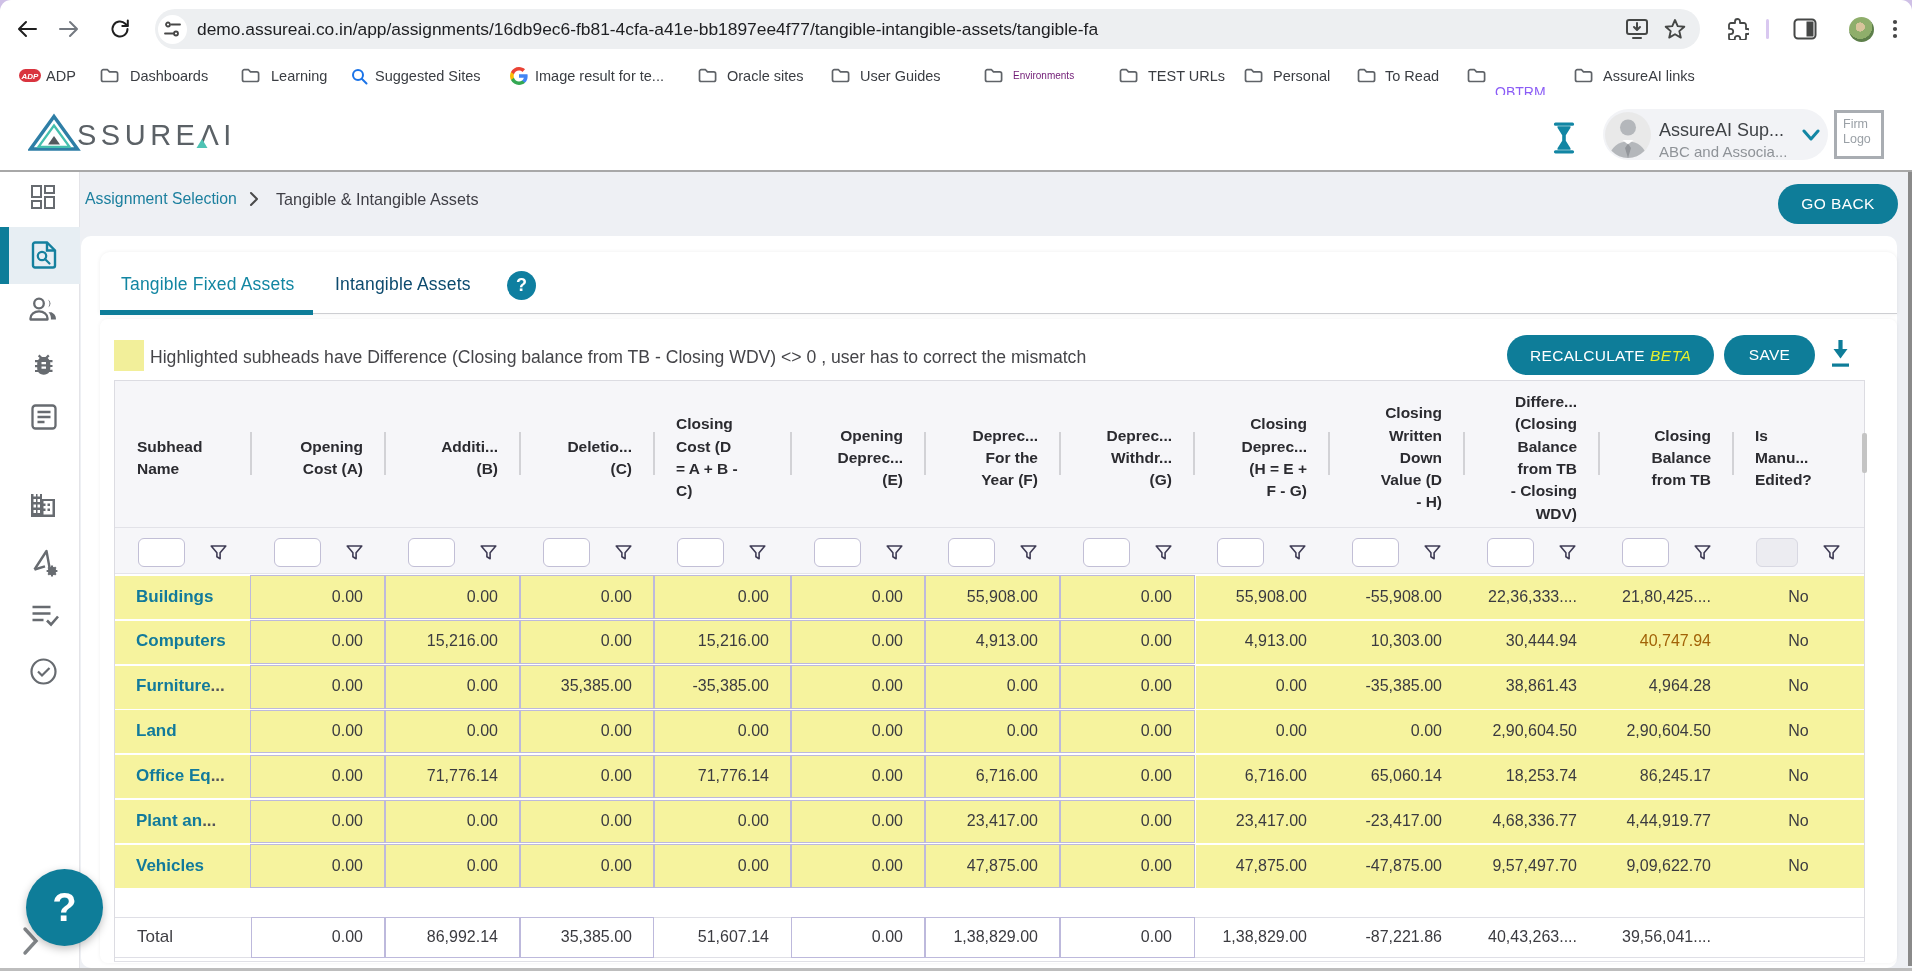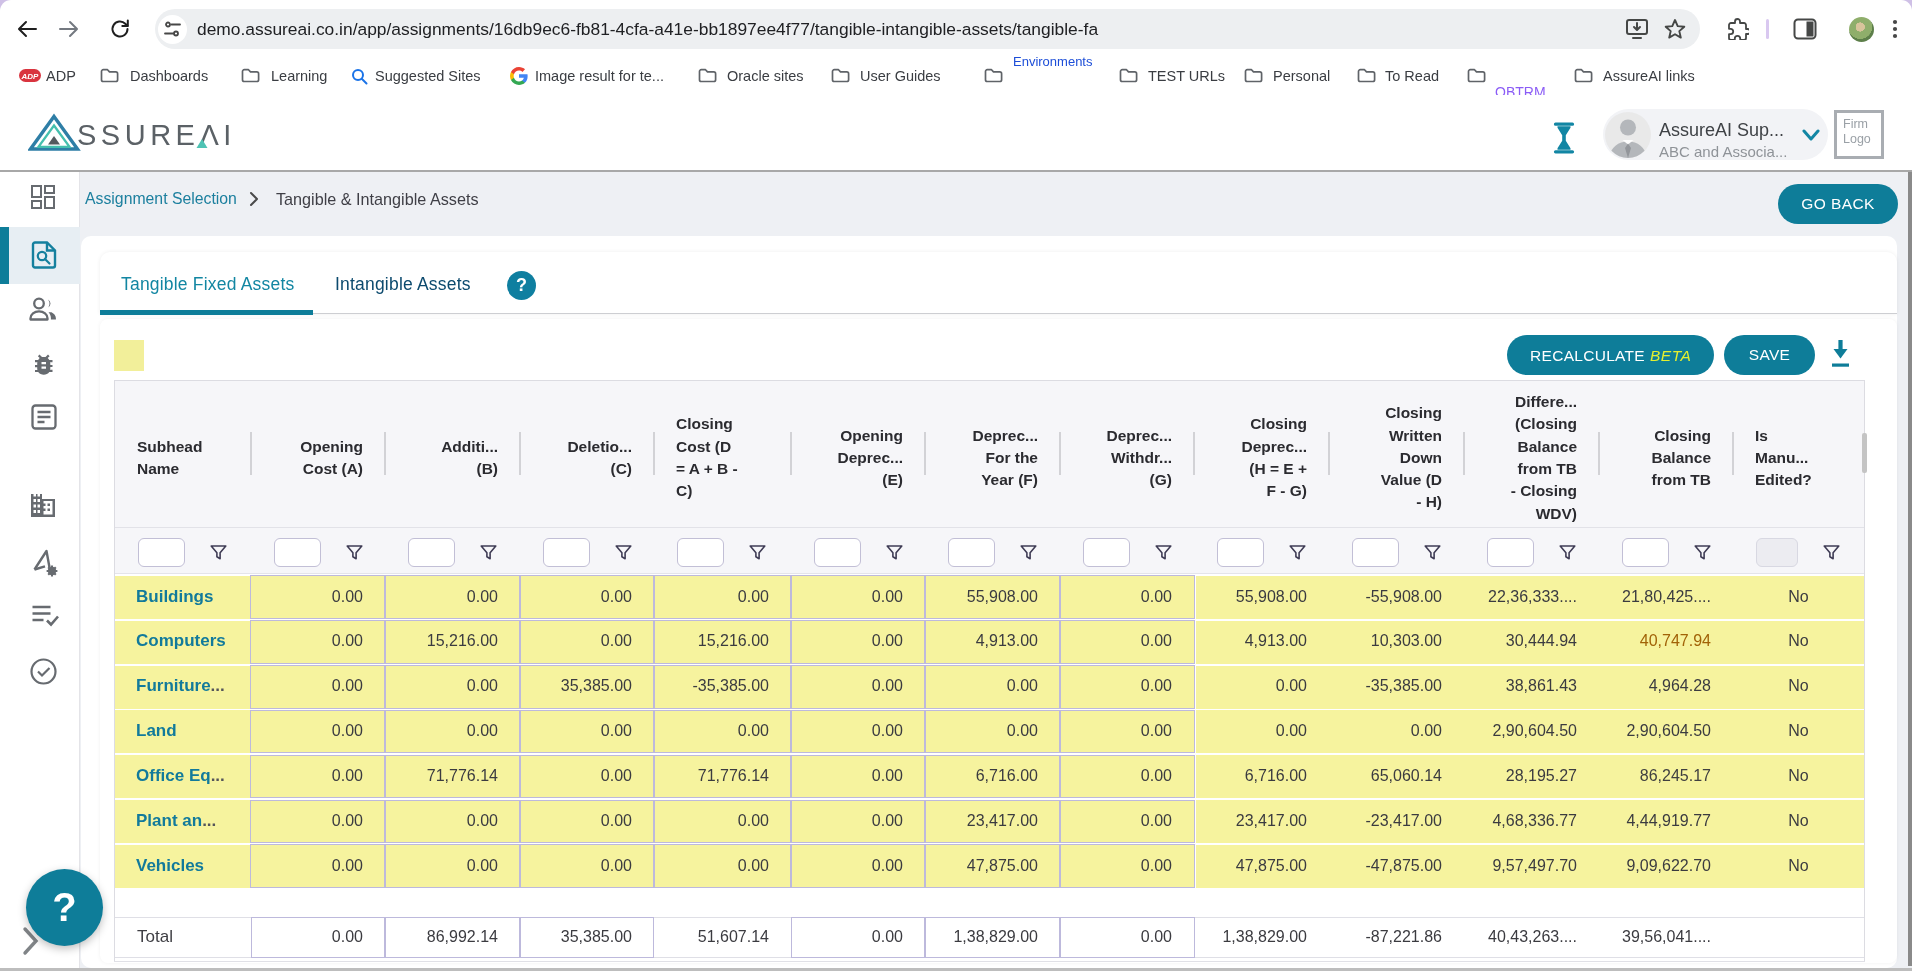--- a/index.html
+++ b/index.html
@@ -85,21 +85,21 @@
       <path d="M1.5 3.5A1.8 1.8 0 0 1 3.3 1.7h4.2l2 2.2h6.3a1.8 1.8 0 0 1 1.8 1.8v6a1.8 1.8 0 0 1-1.8 1.8H3.3a1.8 1.8 0 0 1-1.8-1.8z" fill="none" stroke="#5f6368" stroke-width="1.7" stroke-linejoin="round"></path>
     </svg>
 <div class="t " style="left:727px;top:67px;font-size:14.5px;color:#3a3d42;line-height:18px">Oracle sites</div>
 <svg class="ab" style="left:831px;top:68px;" width="19" height="15" viewBox="0 0 19 15">
       <path d="M1.5 3.5A1.8 1.8 0 0 1 3.3 1.7h4.2l2 2.2h6.3a1.8 1.8 0 0 1 1.8 1.8v6a1.8 1.8 0 0 1-1.8 1.8H3.3a1.8 1.8 0 0 1-1.8-1.8z" fill="none" stroke="#5f6368" stroke-width="1.7" stroke-linejoin="round"></path>
     </svg>
 <div class="t " style="left:860px;top:67px;font-size:14.5px;color:#3a3d42;line-height:18px">User Guides</div>
 <svg class="ab" style="left:984px;top:68px;" width="19" height="15" viewBox="0 0 19 15">
       <path d="M1.5 3.5A1.8 1.8 0 0 1 3.3 1.7h4.2l2 2.2h6.3a1.8 1.8 0 0 1 1.8 1.8v6a1.8 1.8 0 0 1-1.8 1.8H3.3a1.8 1.8 0 0 1-1.8-1.8z" fill="none" stroke="#5f6368" stroke-width="1.7" stroke-linejoin="round"></path>
     </svg>
-<div class="t " style="left:1013px;top:53px;font-size:13px;color:#1d4ed8;line-height:18px">Environments</div>
+<div class="t " style="left:1013px;top:67px;font-size:10px;color:#701a75;line-height:18px">Environments</div>
 <svg class="ab" style="left:1119px;top:68px;" width="19" height="15" viewBox="0 0 19 15">
       <path d="M1.5 3.5A1.8 1.8 0 0 1 3.3 1.7h4.2l2 2.2h6.3a1.8 1.8 0 0 1 1.8 1.8v6a1.8 1.8 0 0 1-1.8 1.8H3.3a1.8 1.8 0 0 1-1.8-1.8z" fill="none" stroke="#5f6368" stroke-width="1.7" stroke-linejoin="round"></path>
     </svg>
 <div class="t " style="left:1148px;top:67px;font-size:14.5px;color:#3a3d42;line-height:18px">TEST URLs</div>
 <svg class="ab" style="left:1244px;top:68px;" width="19" height="15" viewBox="0 0 19 15">
       <path d="M1.5 3.5A1.8 1.8 0 0 1 3.3 1.7h4.2l2 2.2h6.3a1.8 1.8 0 0 1 1.8 1.8v6a1.8 1.8 0 0 1-1.8 1.8H3.3a1.8 1.8 0 0 1-1.8-1.8z" fill="none" stroke="#5f6368" stroke-width="1.7" stroke-linejoin="round"></path>
     </svg>
 <div class="t " style="left:1273px;top:67px;font-size:14.5px;color:#3a3d42;line-height:18px">Personal</div>
 <svg class="ab" style="left:1357px;top:68px;" width="19" height="15" viewBox="0 0 19 15">
       <path d="M1.5 3.5A1.8 1.8 0 0 1 3.3 1.7h4.2l2 2.2h6.3a1.8 1.8 0 0 1 1.8 1.8v6a1.8 1.8 0 0 1-1.8 1.8H3.3a1.8 1.8 0 0 1-1.8-1.8z" fill="none" stroke="#5f6368" stroke-width="1.7" stroke-linejoin="round"></path>
@@ -201,20 +201,21 @@
 <div class="t" style="left:1778px;top:184px;width:120px;height:40px;border-radius:20px;background:#0e7d99;color:#fff;text-align:center;line-height:40px;font-size:15.5px;letter-spacing:.4px">GO BACK</div>
 <div class="ab" style="left:81px;top:236px;width:1816px;height:732px;background:#fff;border-radius:10px"></div>
 <div class="ab" style="left:100px;top:252px;width:1797px;height:62px;background:#fff;border-radius:10px 10px 0 0;box-shadow:0 0 4px rgba(0,0,0,.07)"></div>
 <div class="t " style="left:121px;top:272px;font-size:17.5px;color:#1286a2;letter-spacing:.2px;line-height:24px">Tangible Fixed Assets</div>
 <div class="t " style="left:335px;top:272px;font-size:17.5px;color:#0c4a6e;letter-spacing:.2px;line-height:24px">Intangible Assets</div>
 <div class="t" style="left:507px;top:271px;width:29px;height:29px;border-radius:50%;background:#0f7fa0;color:#fff;text-align:center;line-height:29px;font-size:18px;font-weight:bold">?</div>
 <div class="ab" style="left:313px;top:312.5px;width:1584px;height:1.6px;background:#cdced2"></div>
 <div class="ab" style="left:100px;top:309.5px;width:213px;height:5px;background:#0e7d99"></div>
 <div class="ab" style="left:100px;top:319px;width:1797px;height:644px;background:#fff;border-radius:8px;box-shadow:0 0 4px rgba(0,0,0,.06)"></div>
 <div class="ab" style="left:114px;top:340px;width:30px;height:31px;background:#f2ef9a"></div>
+<div class="t " style="left:150px;top:347px;font-size:17.6px;color:#454549;line-height:21px">Highlighted subheads have Difference (Closing balance from TB - Closing WDV) &lt;&gt; 0 , user has to correct the mismatch</div>
 <div class="ab" style="left:1507px;top:335px;width:207px;height:40px;border-radius:20px;background:#0e7d99"></div>
 <div class="t " style="left:1530px;top:346px;font-size:15.5px;color:#fff;letter-spacing:.3px">RECALCULATE</div>
 <div class="t " style="left:1650px;top:346px;font-size:15.5px;color:#e4ef2f;font-style:italic;font-weight:normal;letter-spacing:.5px">BETA</div>
 <div class="t" style="left:1724px;top:335px;width:91px;height:40px;border-radius:20px;background:#0e7d99;color:#fff;text-align:center;line-height:40px;font-size:15.5px;letter-spacing:.3px">SAVE</div>
 <svg class="ab" style="left:1831px;top:339px;" width="19" height="28" viewBox="0 0 19 28">
       <path d="M9.5 1v13" stroke="#0e7d99" stroke-width="4.2"></path>
       <path d="M2.5 10h14l-7 9.5z" fill="#0e7d99"></path>
       <rect x="1" y="24.5" width="17" height="3.2" fill="#0e7d99"></rect>
     </svg>
 <div class="ab" style="left:115px;top:381px;width:1749px;height:150px;background:#f6f6f9"></div>
@@ -398,21 +399,21 @@
 <div class="t r " style="right:1549px;top:766.1px;font-size:16px;color:#3b3b40">0.00</div>
 <div class="t r " style="right:1414px;top:766.1px;font-size:16px;color:#3b3b40">71,776.14</div>
 <div class="t r " style="right:1280px;top:766.1px;font-size:16px;color:#3b3b40">0.00</div>
 <div class="t r " style="right:1143px;top:766.1px;font-size:16px;color:#3b3b40">71,776.14</div>
 <div class="t r " style="right:1009px;top:766.1px;font-size:16px;color:#3b3b40">0.00</div>
 <div class="t r " style="right:874px;top:766.1px;font-size:16px;color:#3b3b40">6,716.00</div>
 <div class="t r " style="right:740px;top:766.1px;font-size:16px;color:#3b3b40">0.00</div>
 <div class="ab" style="left:1195.5px;top:755.3000000000001px;width:668.5px;height:43.099999999999994px;background:#f6f39e"></div>
 <div class="t r " style="right:605px;top:766.1px;font-size:16px;color:#3b3b40">6,716.00</div>
 <div class="t r " style="right:470px;top:766.1px;font-size:16px;color:#3b3b40">65,060.14</div>
-<div class="t r " style="right:335px;top:766.1px;font-size:16px;color:#3b3b40">28,195.27</div>
+<div class="t r " style="right:335px;top:766.1px;font-size:16px;color:#3b3b40">18,253.74</div>
 <div class="t r " style="right:201px;top:766.1px;font-size:16px;color:#404040">86,245.17</div>
 <div class="t" style="left:1733px;top:766.1px;width:131px;text-align:center;font-size:16px;color:#3b3b40">No</div>
 <div class="ab" style="left:115px;top:800.2px;width:134.5px;height:43.099999999999994px;background:#f6f39e"></div>
 <div class="t b" style="left:136px;top:810.0px;font-size:17px;color:#127a9b;line-height:22px">Plant an<span style="color:#54545a">...</span></div>
 <div class="ab" style="left:249.8px;top:799.5px;width:944.8px;height:43.8px;background:#f6f39e;border:1.6px solid #bdb9dc"></div>
 <div class="ab" style="left:384.2px;top:799.5px;width:1.6px;height:43.8px;background:#bdb9dc"></div>
 <div class="ab" style="left:519.2px;top:799.5px;width:1.6px;height:43.8px;background:#bdb9dc"></div>
 <div class="ab" style="left:653.2px;top:799.5px;width:1.6px;height:43.8px;background:#bdb9dc"></div>
 <div class="ab" style="left:790.2px;top:799.5px;width:1.6px;height:43.8px;background:#bdb9dc"></div>
 <div class="ab" style="left:924.2px;top:799.5px;width:1.6px;height:43.8px;background:#bdb9dc"></div>

